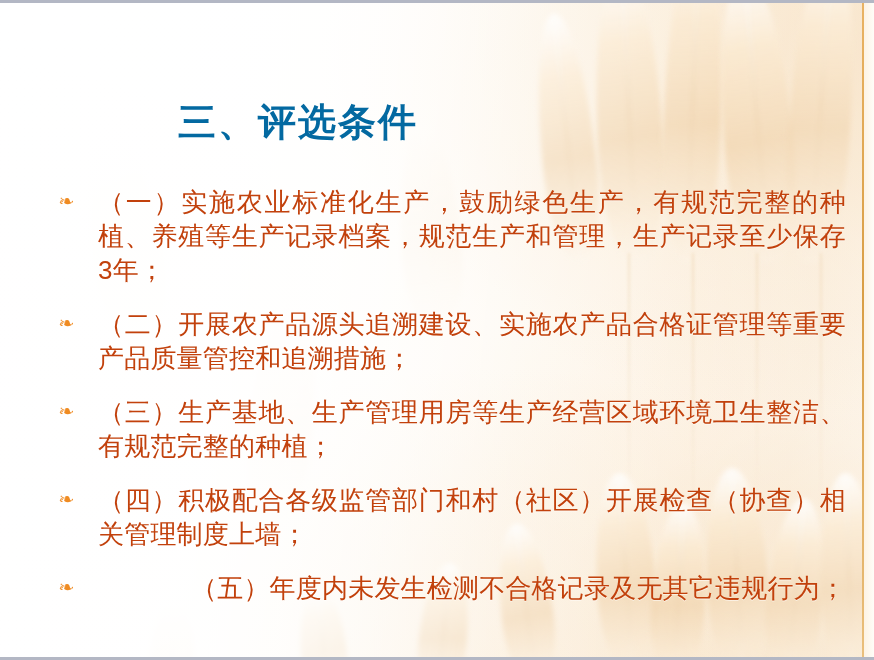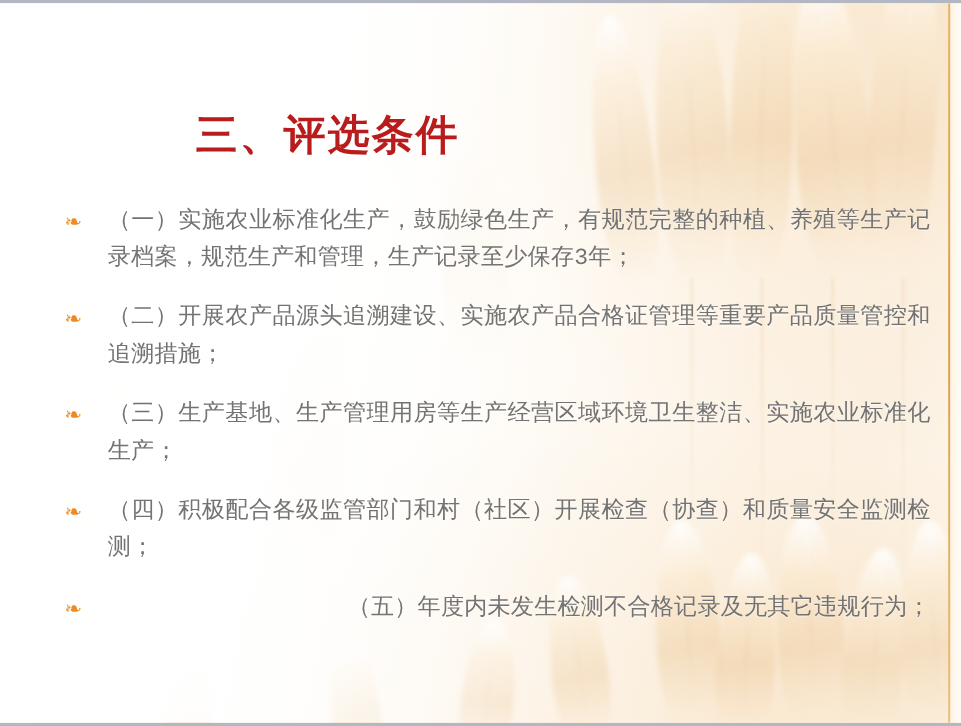--- a/index.html
+++ b/index.html
@@ -104,21 +104,21 @@
   #content {
     position: relative;
     width: 100%;
     height: 100%;
   }
 
   #title {
     position: absolute;
     left: 178px;
     top: 94px;
-    color: #b91c1c;
+    color: #0369a1;
     font-size: 38px;
     font-weight: bold;
     letter-spacing: 2px;
     white-space: nowrap;
     text-shadow: 0 1px 0 rgba(255,255,255,0.6);
   }
 
   #bullet-list {
     position: absolute;
     left: 56px;
@@ -139,28 +139,27 @@
     font-size: 17px;
     line-height: 34px;
     text-align: left;
     padding-left: 2px;
     transform: scaleX(1.15);
     transform-origin: left center;
   }
 
   .bullet-text {
     flex: 1 1 auto;
-    color: #737373;
-    font-size: 21px;
+    color: #c2410c;
+    font-size: 26px;
     line-height: 34px;
     letter-spacing: 0.2px;
     text-align: justify;
     text-justify: inter-character;
     text-shadow: 0 1px 0 rgba(255,255,255,0.55);
-    font-family: Liberation Mono, monospace;
   }
   .bullet-text.no-justify { text-align: right; }
 </style>
 </head>
 <body>
 
 <div id="slide">
 
   <div id="bg-art">
     <div id="bg-wash"></div>
@@ -206,26 +205,26 @@
         <span class="bullet-text">（一）实施农业标准化生产，鼓励绿色生产，有规范完整的种植、养殖等生产记录档案，规范生产和管理，生产记录至少保存3年；</span>
       </div>
 
       <div class="bullet-row">
         <span class="bullet-marker">❧</span>
         <span class="bullet-text">（二）开展农产品源头追溯建设、实施农产品合格证管理等重要产品质量管控和追溯措施；</span>
       </div>
 
       <div class="bullet-row">
         <span class="bullet-marker">❧</span>
-        <span class="bullet-text">（三）生产基地、生产管理用房等生产经营区域环境卫生整洁、实施农业标准化生产；</span>
-      </div>
-
-      <div class="bullet-row">
-        <span class="bullet-marker">❧</span>
-        <span class="bullet-text">（四）积极配合各级监管部门和村（社区）开展检查（协查）和质量安全监测检测；</span>
+        <span class="bullet-text">（三）生产基地、生产管理用房等生产经营区域环境卫生整洁、有规范完整的种植；</span>
+      </div>
+
+      <div class="bullet-row">
+        <span class="bullet-marker">❧</span>
+        <span class="bullet-text">（四）积极配合各级监管部门和村（社区）开展检查（协查）相关管理制度上墙；</span>
       </div>
 
       <div class="bullet-row">
         <span class="bullet-marker">❧</span>
         <span class="bullet-text no-justify">（五）年度内未发生检测不合格记录及无其它违规行为；</span>
       </div>
 
     </div>
   </div>
 </div>

